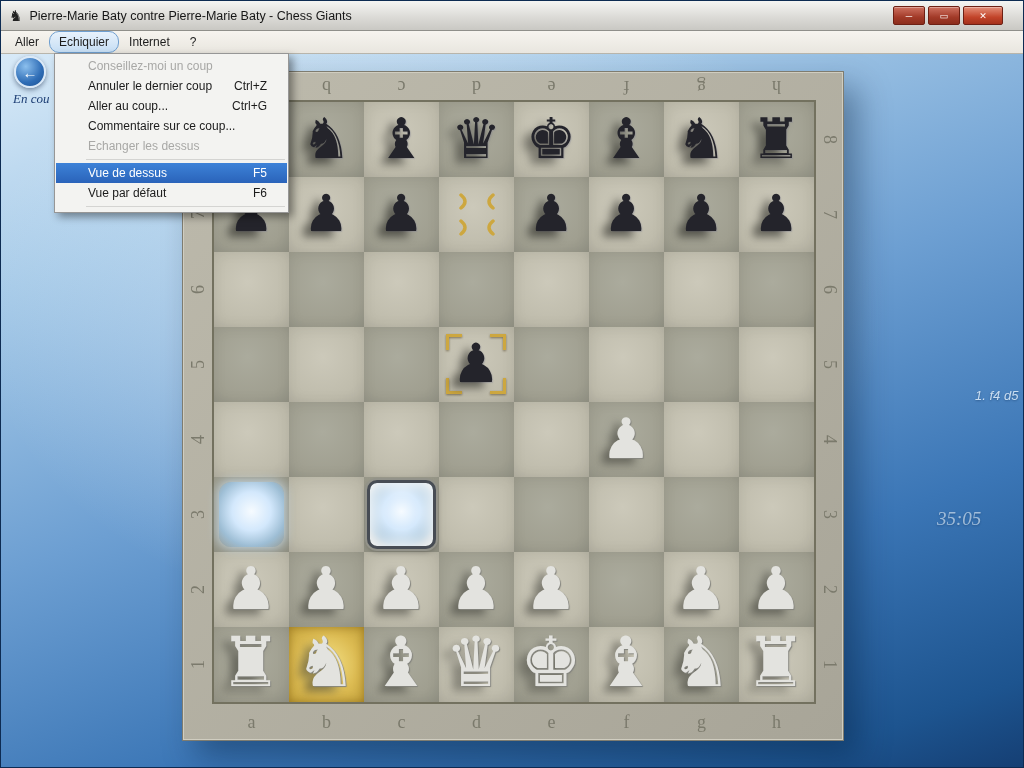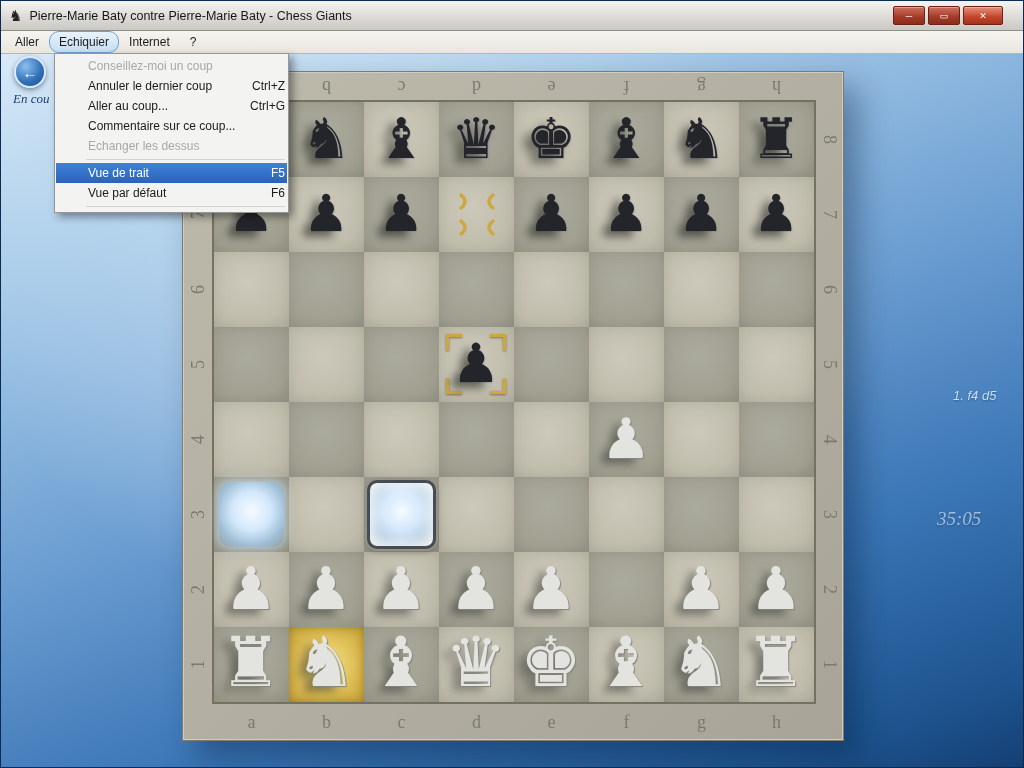--- a/index.html
+++ b/index.html
@@ -43,21 +43,21 @@
   }
 
   
   #context-menu{
     position:absolute;left:53px;top:52px;width:235px;z-index:200;
     background:#f3f3f1;border:1px solid #969696;
     box-shadow:4px 4px 8px rgba(0,0,0,.4);padding:2px 1px;box-sizing:border-box;
   }
   .menu-item{
     display:flex;align-items:center;height:20px;
-    padding-left:32px;padding-right:2px;font-size:12px;color:#1b1b1b;
+    padding-left:32px;padding-right:20px;font-size:12px;color:#1b1b1b;
   }
   .menu-item .shortcut{margin-left:auto;padding-left:18px;}
   .menu-item.disabled{color:#a8a8a6;}
   .menu-item.selected{
     background:linear-gradient(#3d82d8,#2a63ba);color:#fff;
   }
   .menu-sep{height:1px;background:#d4d4d2;margin:3px 2px 3px 30px;}
 
   
   #content{
@@ -135,21 +135,21 @@
   
   .piece{
     position:absolute;z-index:8;transform:translate(-50%,-58%);
     font-family:"DejaVu Sans",sans-serif;line-height:1;pointer-events:auto;
   }
   .piece.black{color:#24242b;text-shadow:-8px 6px 9px rgba(22,22,18,.55), 1px 1px 1px rgba(135,135,150,.4);}
   .piece.white{color:#e3e3df;text-shadow:1px 1px 1px #85857f, -8px 6px 9px rgba(45,45,40,.5);}
 
   
   #move-list{
-    position:absolute;left:952px;top:335px;z-index:30;
+    position:absolute;left:974px;top:335px;z-index:30;
     font-style:italic;font-size:13px;color:rgba(226,240,253,.85);
     text-shadow:0 1px 2px rgba(10,40,80,.4);
   }
   #clock{
     position:absolute;left:936px;top:455px;z-index:30;
     font-family:"Liberation Serif",serif;font-style:italic;font-size:19px;
     color:rgba(235,245,253,.6);text-shadow:0 1px 2px rgba(10,40,80,.35);
   }
   #status-text{
     position:absolute;right:18px;bottom:10px;z-index:30;
@@ -195,21 +195,21 @@
       <div class="menu-item">
         <span>Commentaire sur ce coup...</span>
         <span class="shortcut"></span>
       </div>
       <div class="menu-item disabled">
         <span>Echanger les dessus</span>
         <span class="shortcut"></span>
       </div>
       <div class="menu-sep"></div>
       <div class="menu-item selected">
-        <span>Vue de trait</span>
+        <span>Vue de dessus</span>
         <span class="shortcut">F5</span>
       </div>
       <div class="menu-item">
         <span>Vue par défaut</span>
         <span class="shortcut">F6</span>
       </div>
       <div class="menu-sep"></div>
     </div>
 
   <div id="content">

